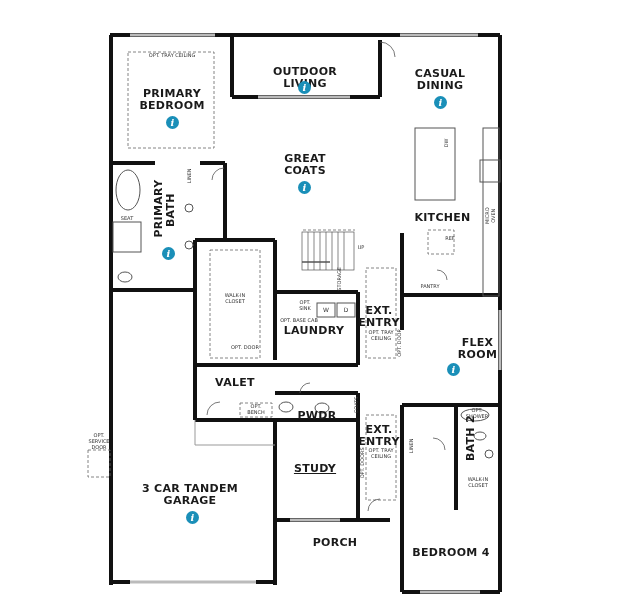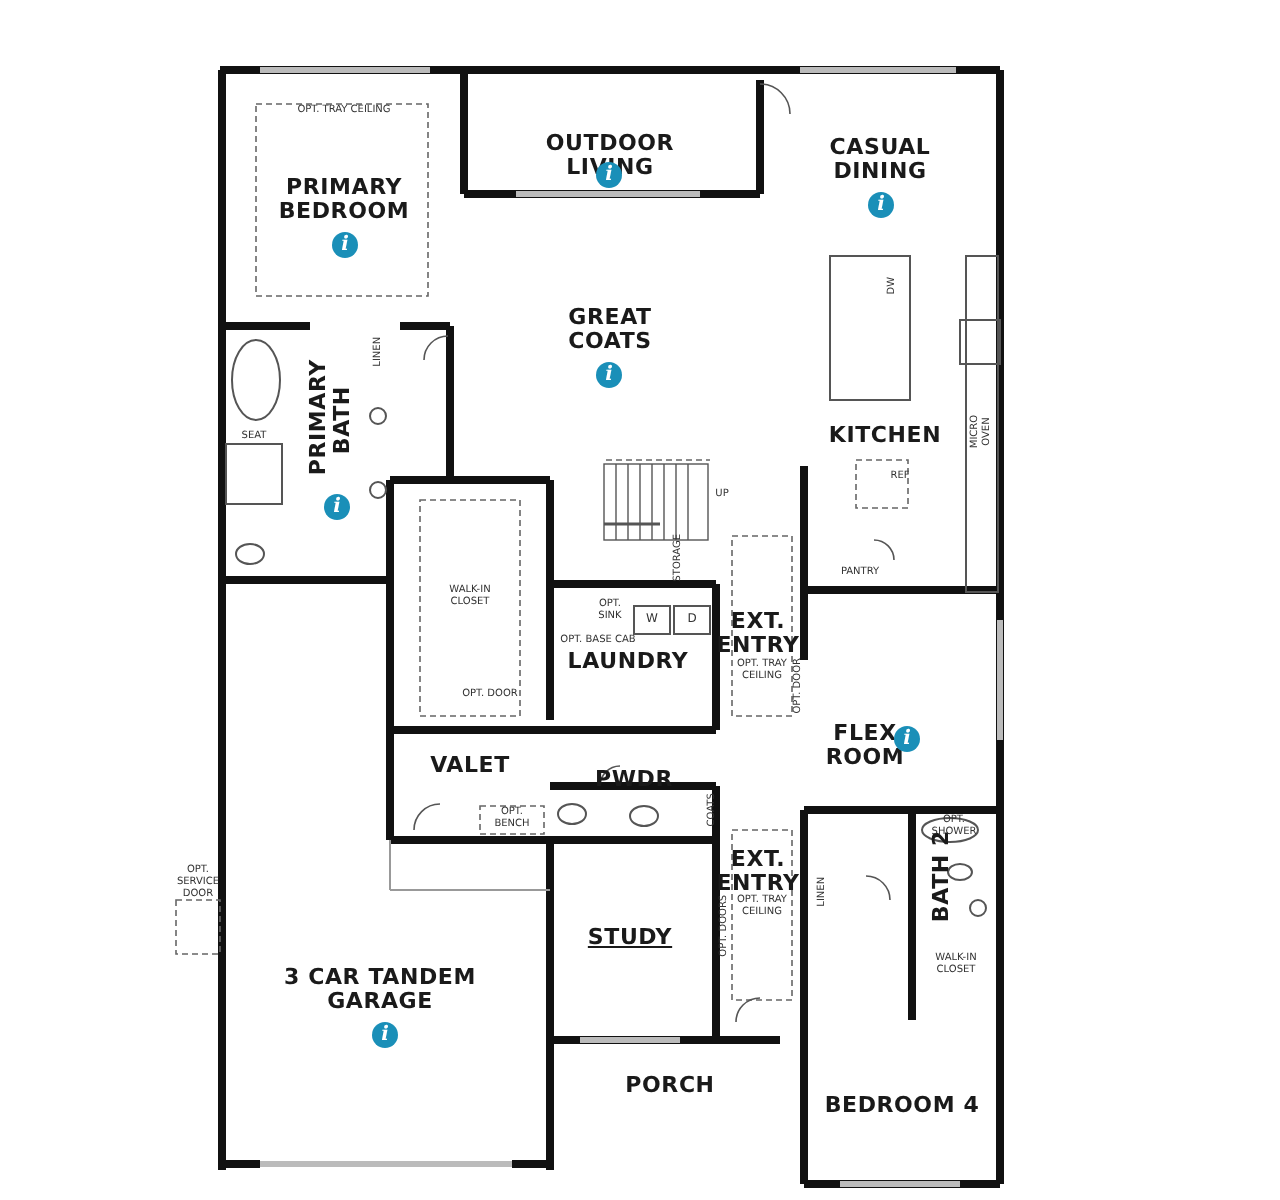--- a/index.html
+++ b/index.html
@@ -128,24 +128,24 @@
 <div class="room-label lg" style="left:400px;top:68px;width:80px;">CASUAL
 DINING</div>
 <div class="room-label lg" style="left:270px;top:153px;width:70px;">GREAT
 COATS</div>
 <div class="room-label lg" style="left:405px;top:212px;width:75px;">KITCHEN</div>
 <div class="room-label lg vert" style="left:138px;top:198px;width:55px;">PRIMARY
 BATH</div>
 <div class="room-label lg" style="left:276px;top:325px;width:76px;">LAUNDRY</div>
 <div class="room-label lg" style="left:358px;top:305px;width:42px;">EXT.
 ENTRY</div>
-<div class="room-label lg" style="left:395px;top:337px;width:75px;margin-top:24px;">FLEX
+<div class="room-label lg" style="left:440px;top:337px;width:75px;">FLEX
 ROOM</div>
 <div class="room-label lg" style="left:205px;top:377px;width:60px;">VALET</div>
-<div class="room-label lg" style="left:288px;top:384px;width:58px;">PWDR</div>
+<div class="room-label lg" style="left:288px;top:410px;width:58px;">PWDR</div>
 <div class="room-label lg" style="left:358px;top:424px;width:42px;">EXT.
 ENTRY</div>
 <div class="room-label lg vert" style="left:446px;top:432px;width:50px;">BATH 2</div>
 <div class="room-label lg" style="left:285px;top:463px;width:60px;text-decoration:underline;">STUDY</div>
 <div class="room-label lg" style="left:130px;top:483px;width:120px;">3 CAR TANDEM
 GARAGE</div>
 <div class="room-label lg" style="left:290px;top:537px;width:90px;">PORCH</div>
 <div class="room-label lg" style="left:405px;top:547px;width:92px;">BEDROOM 4</div>
 
 <div class="sm" style="left:130px;top:53px;width:84px;">OPT. TRAY CEILING</div>

